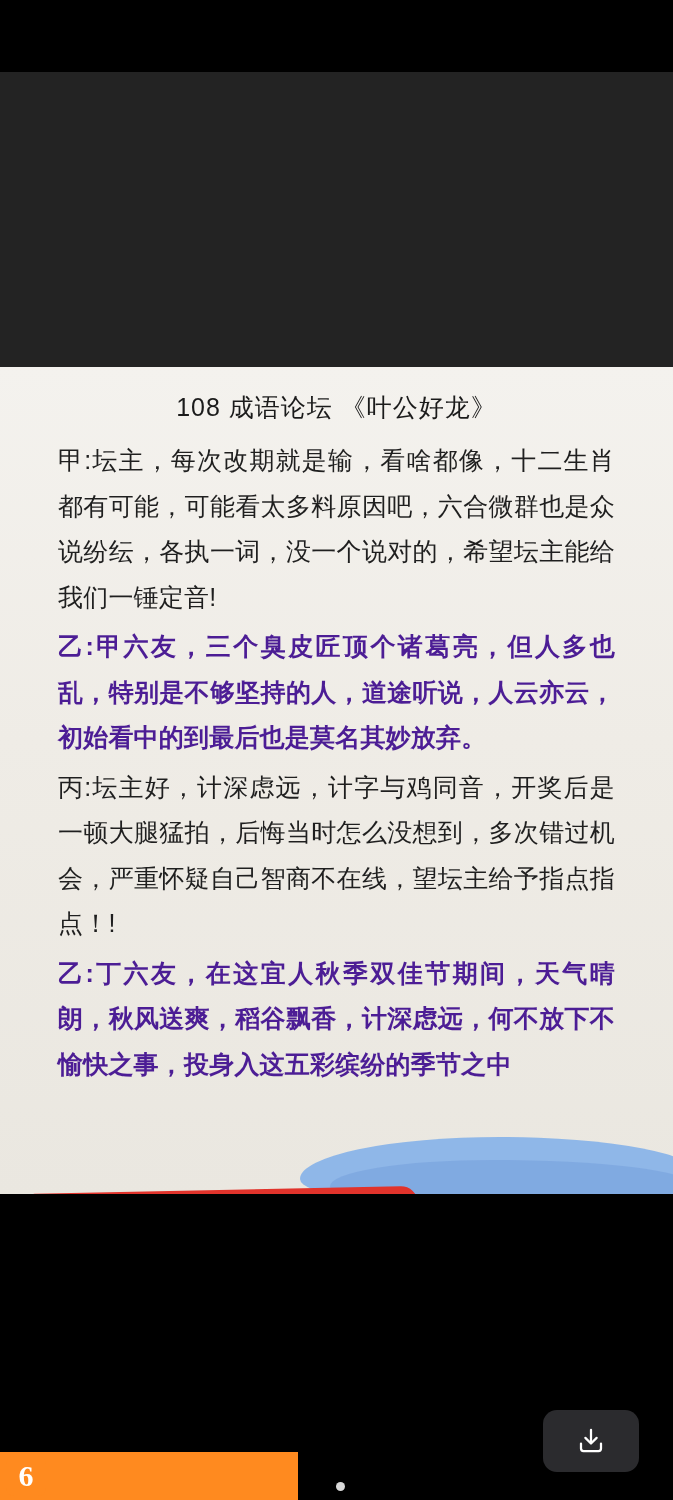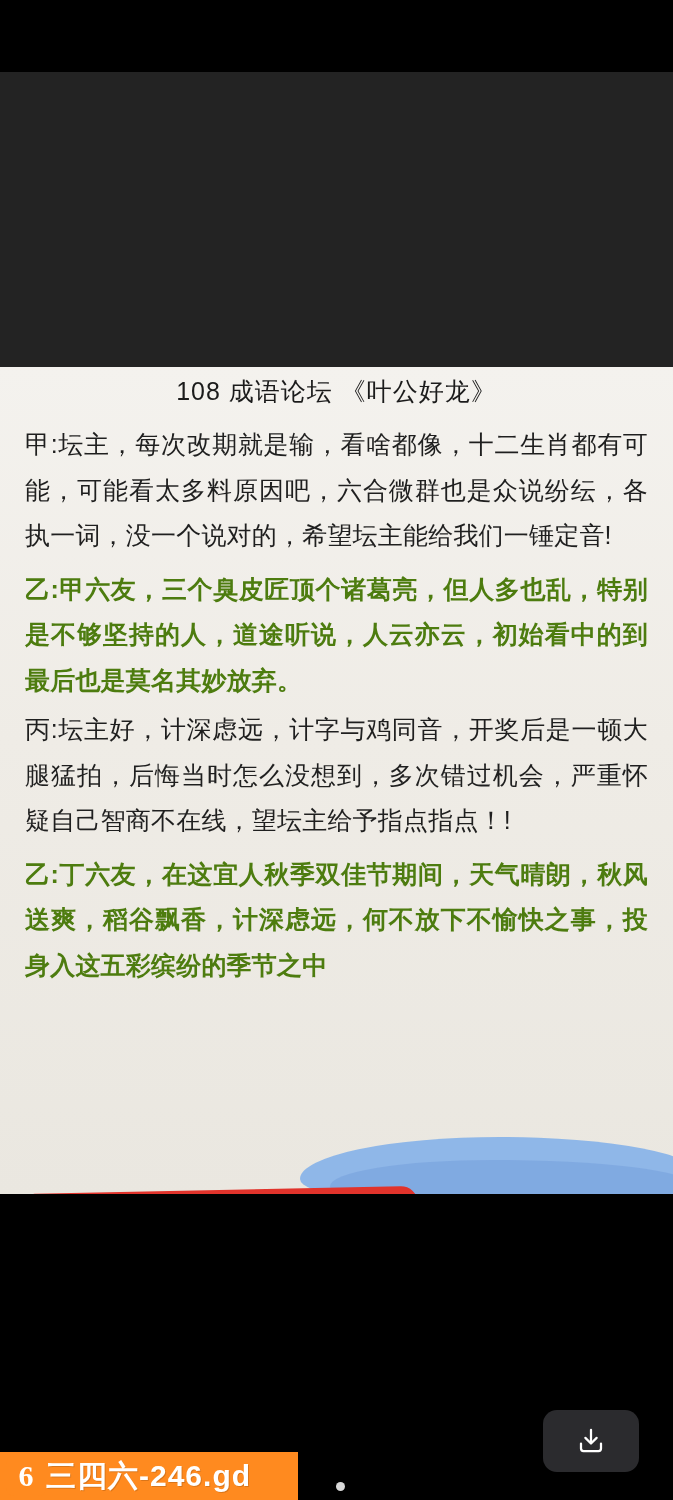--- a/index.html
+++ b/index.html
@@ -51,24 +51,24 @@
   }
 
   .paper {
     position: absolute;
     inset: 0;
     background: linear-gradient(180deg, #f4f2ee 0%, #efece6 45%, #eae7e0 100%);
   }
 
   .doc {
     position: absolute;
-    top: 0;
+    top: 16px;
     left: 0;
     width: 673px;
-    padding: 0 25px;
+    padding: 0 58px;
     box-sizing: border-box;
   }
 
   .doc-title {
     font-size: 25px;
     color: #1b1b1b;
     text-align: center;
     letter-spacing: 1px;
     margin: 8px 0 14px 0;
     font-family: "Liberation Sans", sans-serif;
@@ -77,23 +77,22 @@
 
   .para {
     font-size: 25px;
     line-height: 1.82;
     color: #1f1f1f;
     margin: 0 0 4px 0;
     text-align: justify;
     letter-spacing: 0.2px;
   }
   .para.red {
-    color: #4d7c0f;
+    color: #4c1d95;
     font-weight: 700;
-    margin-top: 8px;
   }
 
   
   .blue-scribble {
     position: absolute;
     left: 300px;
     top: 770px;
     width: 400px;
     height: 70px;
     background: #8ab4e8;
@@ -240,16 +239,15 @@
         <path d="M7.5 9.5L12 14l4.5-4.5"></path>
         <path d="M4 14v4a2 2 0 0 0 2 2h12a2 2 0 0 0 2-2v-4"></path>
       </svg>
     </span>
   </div>
 
   <div class="home-dot"></div>
 
   <div class="watermark">
     <span class="wm-logo">6</span>
-    <span class="wm-text">三四六-246.gd</span>
   </div>
 
 </div>
 
 </body></html>

